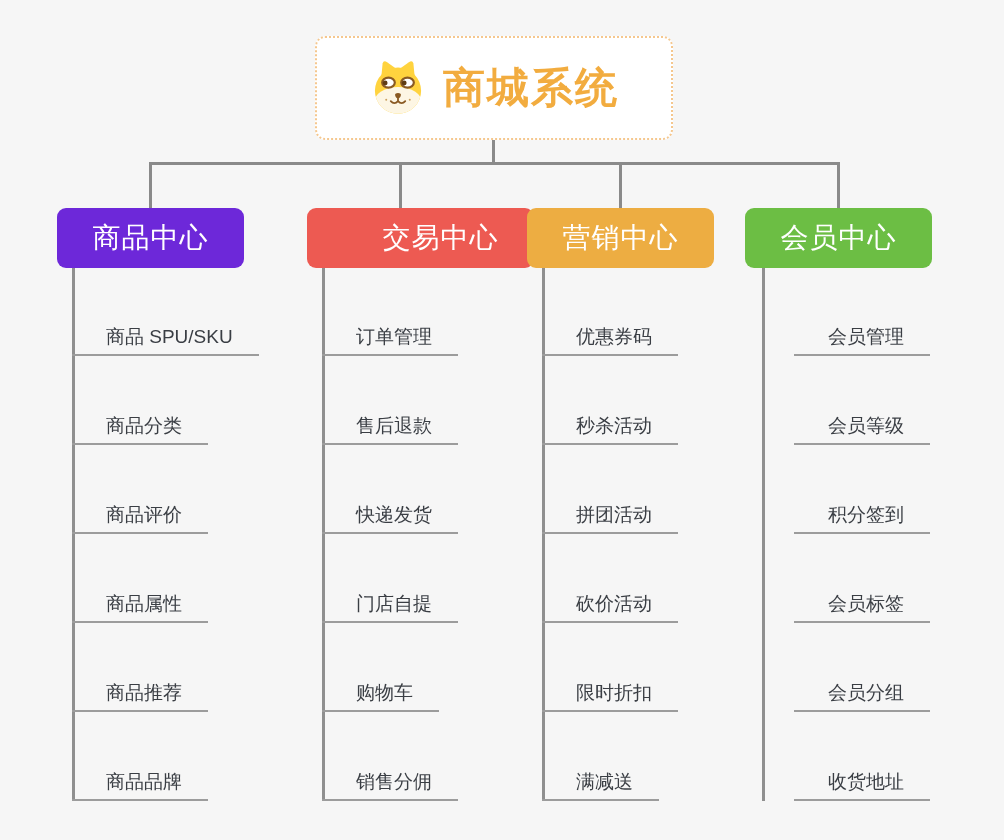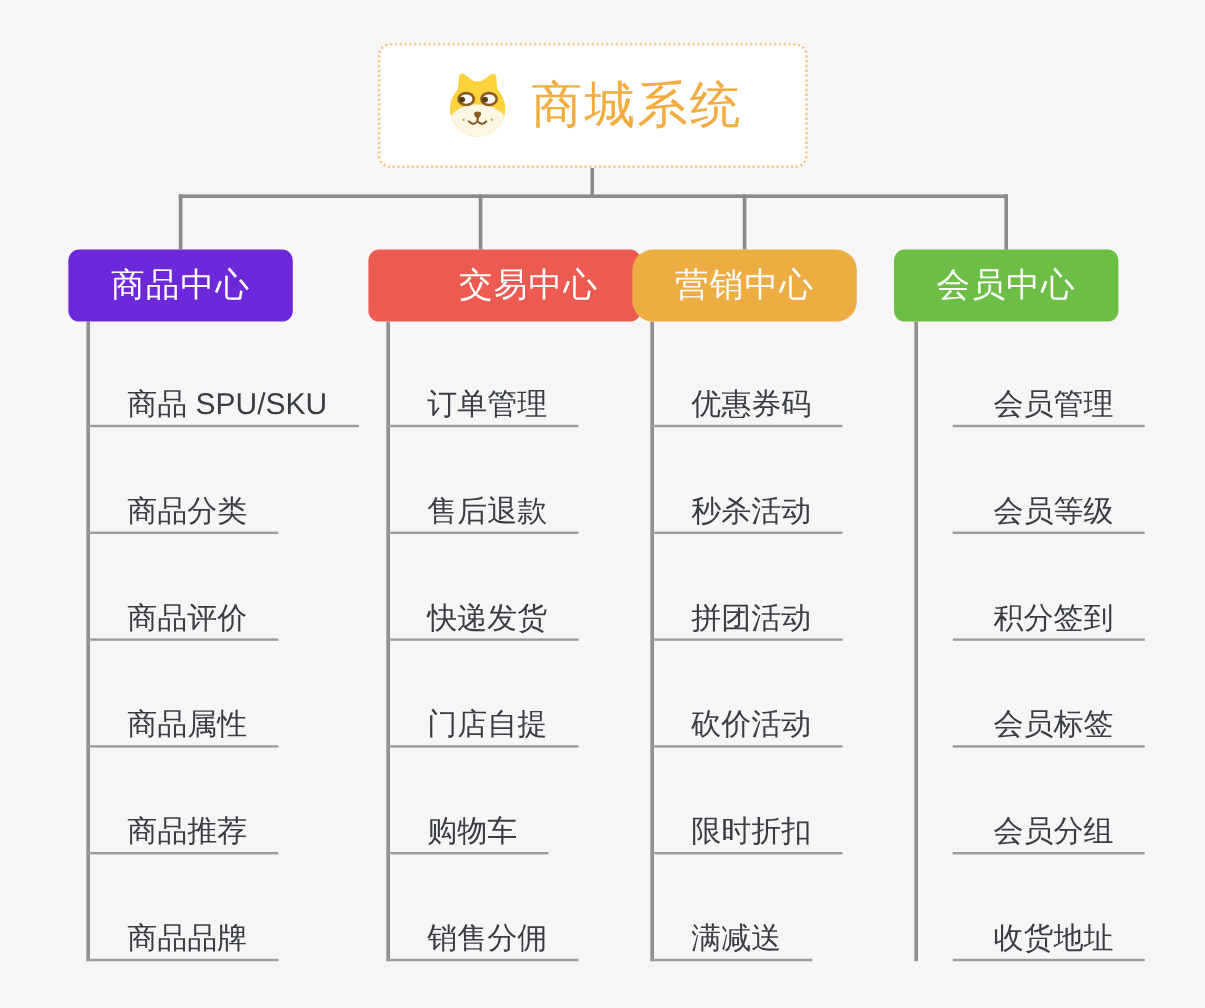--- a/index.html
+++ b/index.html
@@ -24,40 +24,40 @@
   .trunk.t1{left:72px;} .trunk.t2{left:322px;} .trunk.t3{left:542px;} .trunk.t4{left:762px;}
 
   
   .root-node{
     position:absolute;left:315px;top:36px;width:358px;height:104px;
     background:#ffffff;border:2px dotted #f5c78e;border-radius:10px;
     box-sizing:border-box;
     display:flex;align-items:center;justify-content:center;gap:16px;
   }
   .root-title{
-    font-size:42px;font-weight:400;letter-spacing:2px;color:#f2ac3f;
+    font-size:42px;font-weight:700;letter-spacing:2px;color:#f2ac3f;
   }
   .root-icon{width:58px;height:58px;flex:0 0 auto;}
 
   
   .branch-header{
     position:absolute;top:208px;width:187px;height:60px;
     border-radius:9px;
     display:flex;align-items:center;justify-content:center;
     color:#ffffff;font-size:28px;letter-spacing:1px;
   }
   .branch-header.b1{left:57px;}
   .branch-header.b2{left:307px;padding-left:40px;}
-  .branch-header.b3{left:527px;border-radius:17px;}
+  .branch-header.b3{left:527px;}
   .branch-header.b4{left:745px;}
 
   
   .leaf{
     position:absolute;
-    font-size:25px;color:#3a3e44;line-height:30px;
+    font-size:19px;color:#3a3e44;line-height:30px;
     padding:0 26px 2px 34px;
     border-bottom:2px solid #9c9c9c;
     white-space:nowrap;
   }
   .col-1 .leaf{left:72px;} .col-2 .leaf{left:322px;}
   .col-3 .leaf{left:542px;} .col-4 .leaf{left:762px;margin-left:32px;}
   .leaf:nth-of-type(1){top:322px;}
   .leaf:nth-of-type(2){top:411px;}
   .leaf:nth-of-type(3){top:500px;}
   .leaf:nth-of-type(4){top:589px;}

